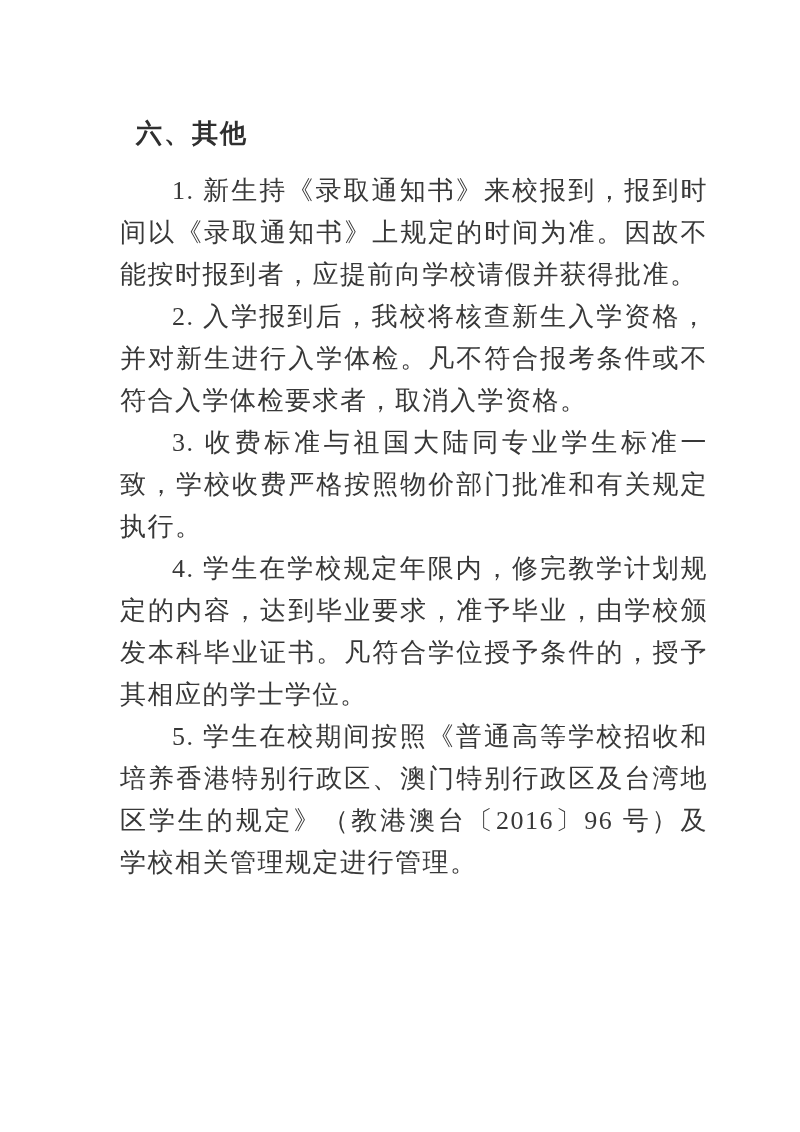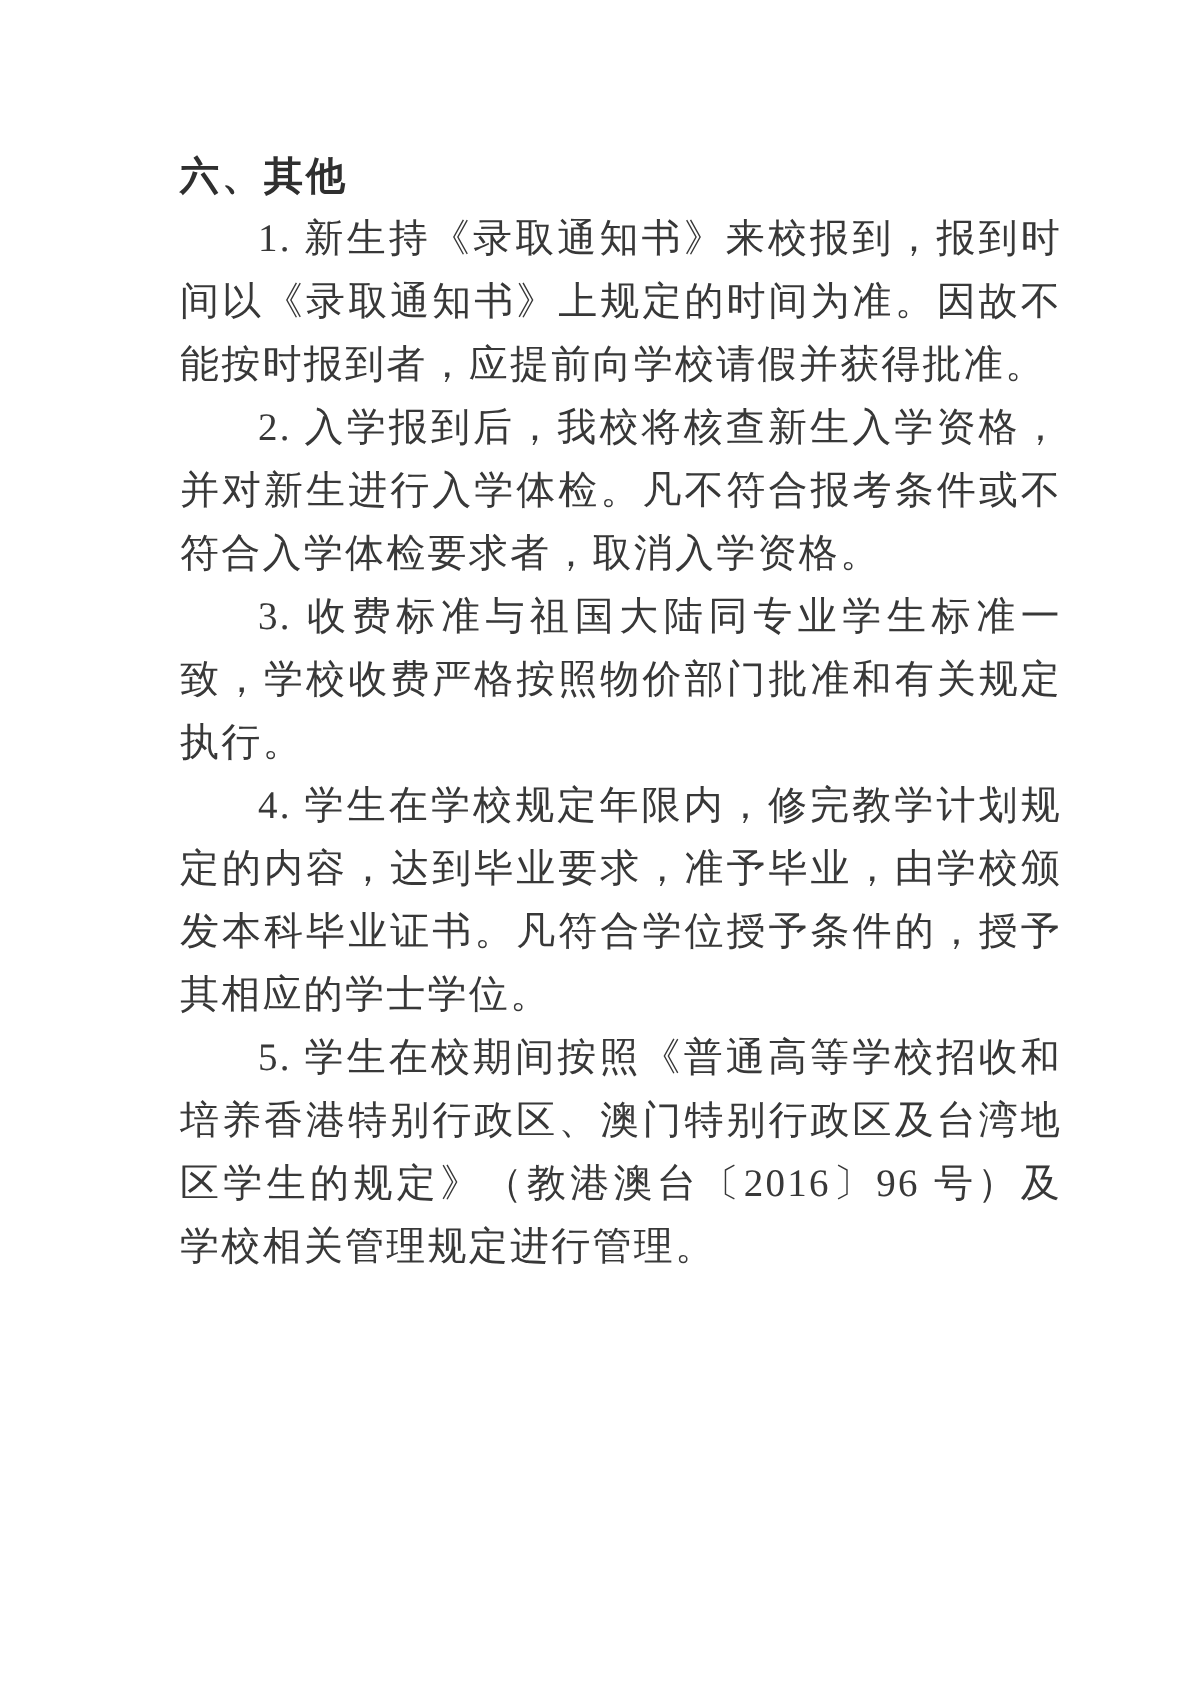--- a/index.html
+++ b/index.html
@@ -25,21 +25,21 @@
     font-size: 26px;
     line-height: 42px;
     color: #383838;
     text-align: justify;
     letter-spacing: 1.5px;
   }
   .indent {
     text-indent: 2em;
   }
   .heading {
-    margin: 0;
+    margin: 16px;
     font-family: "Liberation Sans", "DejaVu Sans", sans-serif;
     font-size: 26px;
     line-height: 42px;
     font-weight: 700;
     color: #2f2f2f;
     letter-spacing: 2px;
     text-align: left;
   }
 </style>
 </head>

